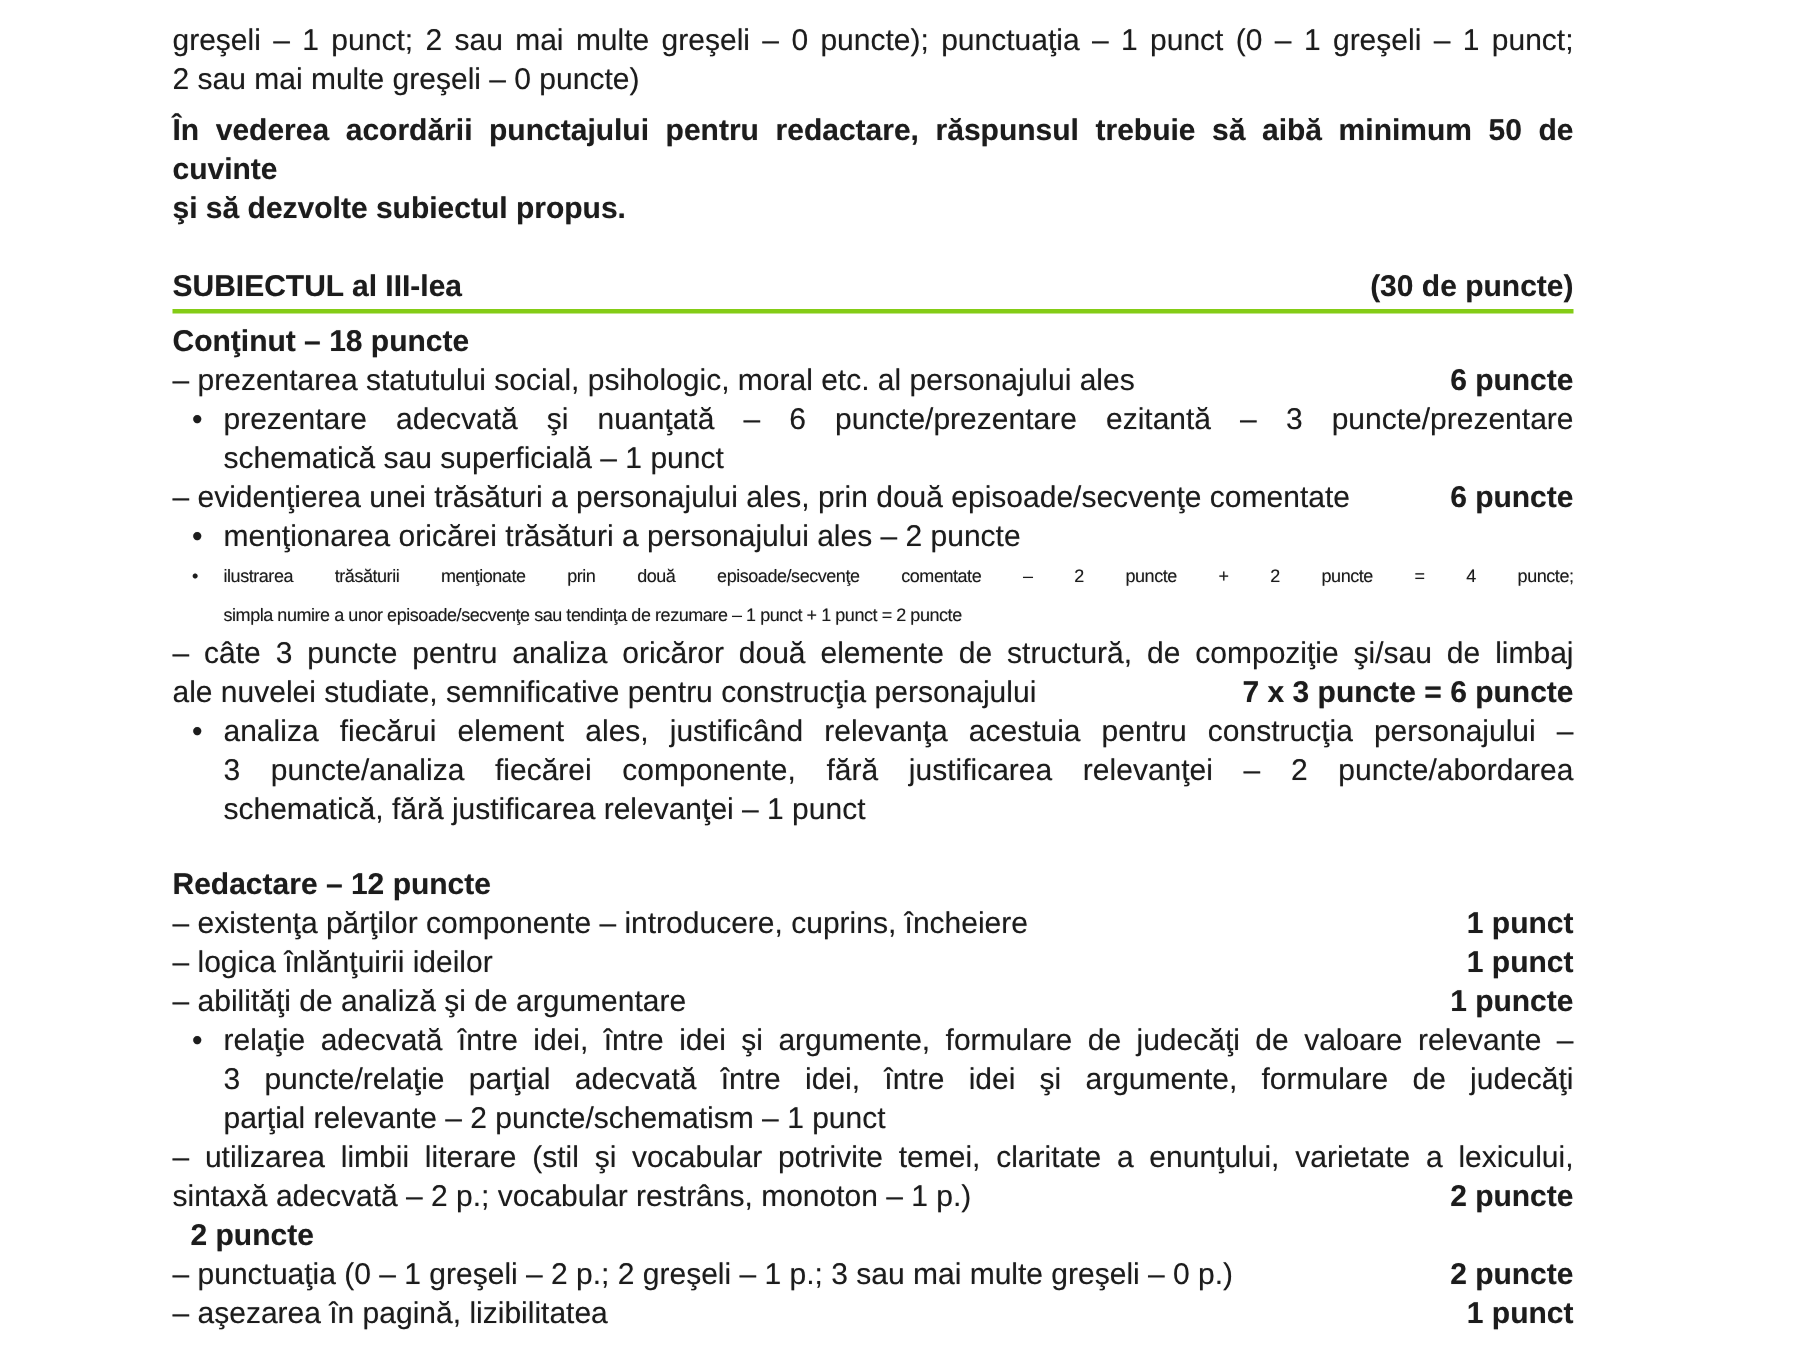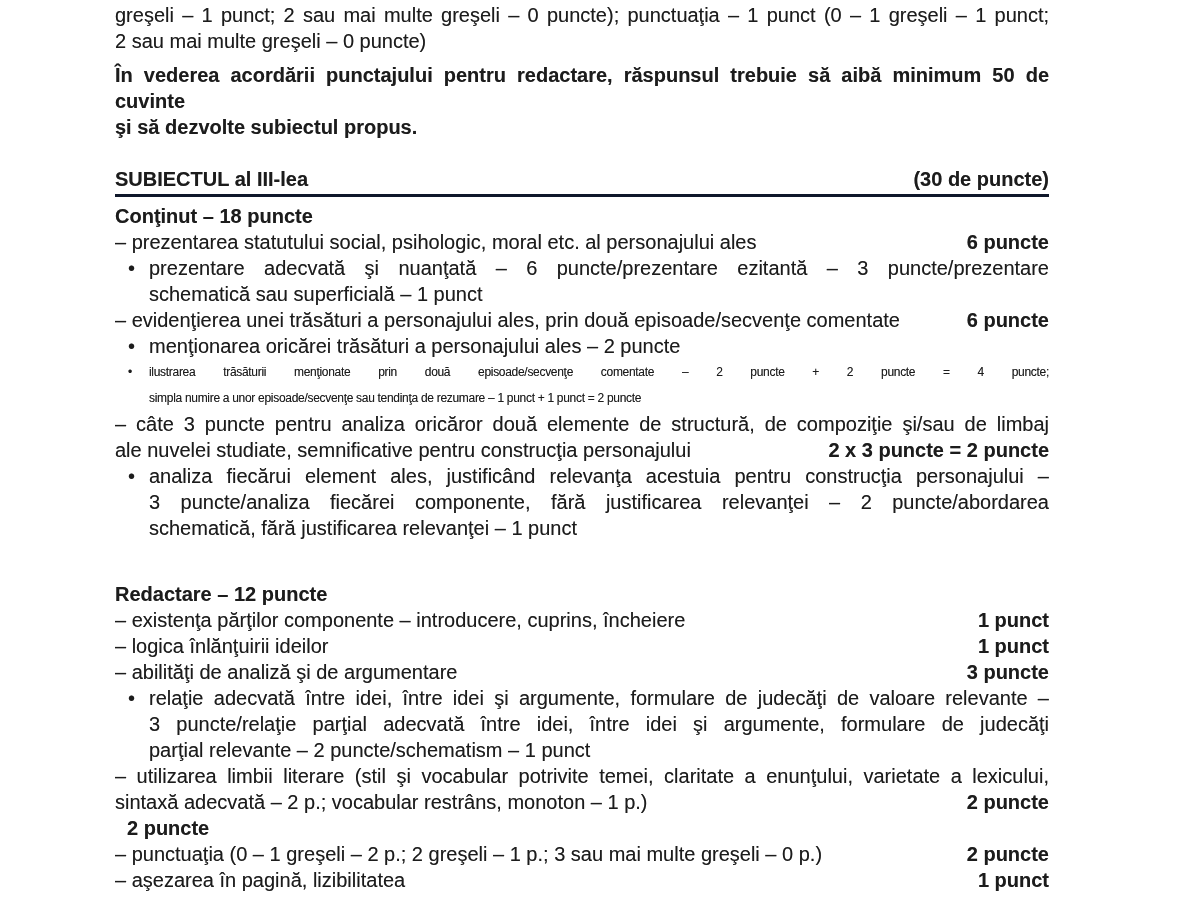--- a/index.html
+++ b/index.html
@@ -7,21 +7,21 @@
     padding: 0;
     background: #ffffff;
     width: 1200px;
     height: 900px;
     overflow: hidden;
   }
   .page {
     box-sizing: border-box;
     width: 1164px;
     height: 900px;
-    padding: 2px 115px 0 115px;
+    padding: 14px 115px 0 115px;
     font-family: "Liberation Sans", "DejaVu Sans", sans-serif;
     font-size: 20px;
     line-height: 26px;
     color: #1c1c1c;
     text-shadow: 0 0 0.5px rgba(25,25,25,0.45);
   }
   .l { margin: 0; }
   .b { font-weight: bold; }
   .jl { text-align: justify; text-align-last: justify; }
   .bullet {
@@ -42,25 +42,25 @@
     align-items: flex-start;
   }
   .row .t { white-space: nowrap; }
   .row .score { white-space: nowrap; font-weight: bold; padding-left: 12px; }
   .sec-carry    { margin-bottom: 8px; }
   .sec-note50   { margin-bottom: 26px; }
   .header-row {
     display: flex;
     justify-content: space-between;
     align-items: baseline;
-    border-bottom: 3px solid #0f172a;
+    border-bottom: 3px solid #84cc16;
     padding-bottom: 2px;
     margin-bottom: 6px;
   }
-  .sec-continut { margin-bottom: 40px; }
+  .sec-continut { margin-bottom: 24px; }
   .sec-redact   { margin-bottom: 7px; }
 </style>
 </head>
 <body>
 
 <div class="page">
 
   <section class="sec-carry">
     <p class="l jl">greşeli – 1 punct; 2 sau mai multe greşeli – 0 puncte); punctuaţia – 1 punct (0 – 1 greşeli – 1 punct;</p>
     <p class="l">2 sau mai multe greşeli – 0 puncte)</p>
@@ -90,41 +90,41 @@
       <span class="t">– evidenţierea unei trăsături a personajului ales, prin două episoade/secvenţe comentate</span>
       <span class="score">6 puncte</span>
     </div>
     <p class="l bullet">menţionarea oricărei trăsături a personajului ales – 2 puncte</p>
     <p class="l bullet cond jl">ilustrarea trăsăturii menţionate prin două episoade/secvenţe comentate – 2 puncte + 2 puncte = 4 puncte;</p>
     <p class="l cont cond">simpla numire a unor episoade/secvenţe sau tendinţa de rezumare – 1 punct + 1 punct = 2 puncte</p>
 
     <p class="l jl">– câte 3 puncte pentru analiza oricăror două elemente de structură, de compoziţie şi/sau de limbaj</p>
     <div class="l row">
       <span class="t">ale nuvelei studiate, semnificative pentru construcţia personajului</span>
-      <span class="score">2 x 3 puncte = 2 puncte</span>
+      <span class="score">7 x 3 puncte = 6 puncte</span>
     </div>
     <p class="l bullet jl">analiza fiecărui element ales, justificând relevanţa acestuia pentru construcţia personajului –</p>
     <p class="l cont jl">3 puncte/analiza fiecărei componente, fără justificarea relevanţei – 2 puncte/abordarea</p>
     <p class="l cont">schematică, fără justificarea relevanţei – 1 punct</p>
   </section>
 
   <section class="sec-redact">
     <p class="l b">Redactare – 12 puncte</p>
 
     <div class="l row">
       <span class="t">– existenţa părţilor componente – introducere, cuprins, încheiere</span>
       <span class="score">1 punct</span>
     </div>
     <div class="l row">
       <span class="t">– logica înlănţuirii ideilor</span>
       <span class="score">1 punct</span>
     </div>
     <div class="l row">
       <span class="t">– abilităţi de analiză şi de argumentare</span>
-      <span class="score">3 puncte</span>
+      <span class="score">1 puncte</span>
     </div>
 
     <p class="l bullet jl">relaţie adecvată între idei, între idei şi argumente, formulare de judecăţi de valoare relevante –</p>
     <p class="l cont jl">3 puncte/relaţie parţial adecvată între idei, între idei şi argumente, formulare de judecăţi</p>
     <p class="l cont">parţial relevante – 2 puncte/schematism – 1 punct</p>
 
     <p class="l jl">– utilizarea limbii literare (stil şi vocabular potrivite temei, claritate a enunţului, varietate a lexicului,</p>
     <div class="l row">
       <span class="t">sintaxă adecvată – 2 p.; vocabular restrâns, monoton – 1 p.)</span>
       <span class="score">2 puncte</span>

